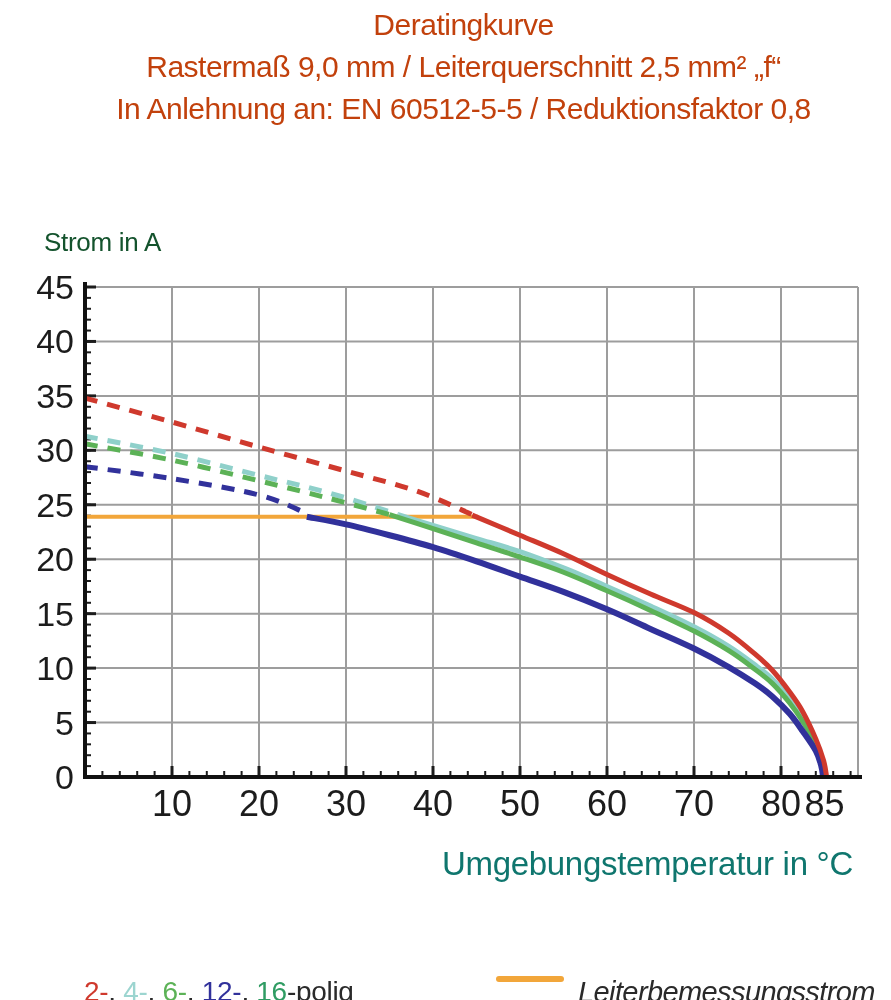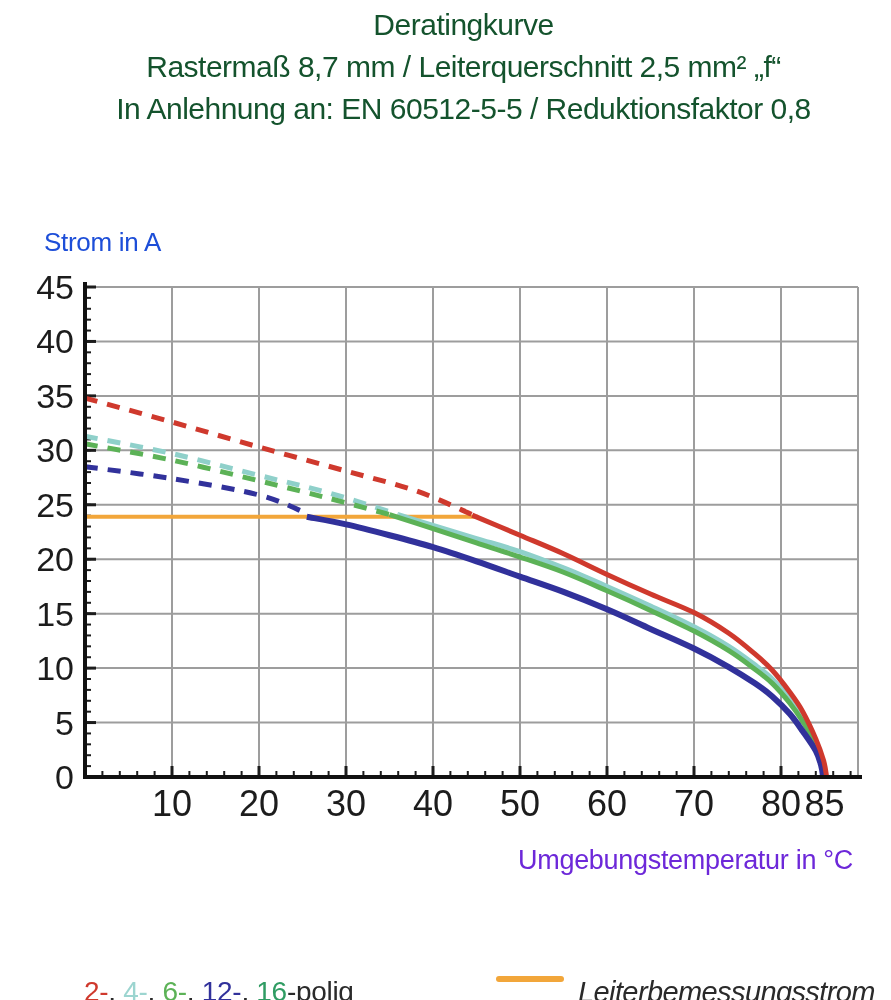--- a/index.html
+++ b/index.html
@@ -2,45 +2,45 @@
 <html><head>
 <meta charset="utf-8">
 <style>
   html,body{margin:0;padding:0;background:#fff;}
   .page{
     position:relative;width:891px;height:1000px;background:#ffffff;overflow:hidden;
     font-family:"Liberation Sans",sans-serif;color:#1c1c1c;
   }
   .title-block{
     position:absolute;top:4px;left:0;right:0;text-align:center;
-    font-size:30px;line-height:42px;letter-spacing:-0.5px;color:#14532d;padding-left:36px;
+    font-size:30px;line-height:42px;letter-spacing:-0.5px;color:#c2410c;padding-left:36px;
   }
   .y-axis-title{
-    position:absolute;left:44px;top:227px;font-size:26px;letter-spacing:-0.3px;color:#1d4ed8;
+    position:absolute;left:44px;top:227px;font-size:26px;letter-spacing:-0.3px;color:#14532d;
   }
   .x-axis-title{
-    position:absolute;right:38px;top:845px;font-size:27px;letter-spacing:-0.3px;color:#6d28d9;
+    position:absolute;right:38px;top:845px;font-size:33px;letter-spacing:-0.3px;color:#0f766e;
   }
   svg.chart{position:absolute;left:0;top:0;}
   svg.chart text{font-family:"Liberation Sans",sans-serif;fill:#1c1c1c;}
   .legend-row{position:absolute;top:933px;left:0;right:0;height:40px;font-size:28px;margin-top:43px;}
   .poles-legend{position:absolute;left:84px;top:0;letter-spacing:-0.3px;white-space:nowrap;}
   .poles-legend .dark{color:#2a2a2a;}
   .rated-legend{position:absolute;left:496px;top:0;display:flex;align-items:flex-start;white-space:nowrap;font-style:italic;}
   .rated-swatch{display:inline-block;width:68px;height:6px;border-radius:3px;margin-right:14px;}
   .rated-label{font-size:29px;letter-spacing:-0.6px;color:#2a2a2a;}
 </style>
 </head>
 <body>
 
 <div class="page">
 
   <div class="title-block">
     <div>Deratingkurve</div>
-    <div>Rastermaß 8,7 mm / Leiterquerschnitt 2,5 mm² „f“</div>
+    <div>Rastermaß 9,0 mm / Leiterquerschnitt 2,5 mm² „f“</div>
     <div>In Anlehnung an: EN 60512-5-5 / Reduktionsfaktor 0,8</div>
   </div>
 
   <div class="y-axis-title">Strom in A</div>
 
   <svg class="chart" id="chart-svg" width="891" height="1000" viewBox="0 0 891 1000">
       <g>
         <line x1="85" y1="722.5555555555555" x2="858" y2="722.5555555555555" stroke="#9d9d9d" stroke-width="2"></line>
         <line x1="85" y1="668.1111111111111" x2="858" y2="668.1111111111111" stroke="#9d9d9d" stroke-width="2"></line>
         <line x1="85" y1="613.6666666666666" x2="858" y2="613.6666666666666" stroke="#9d9d9d" stroke-width="2"></line>

